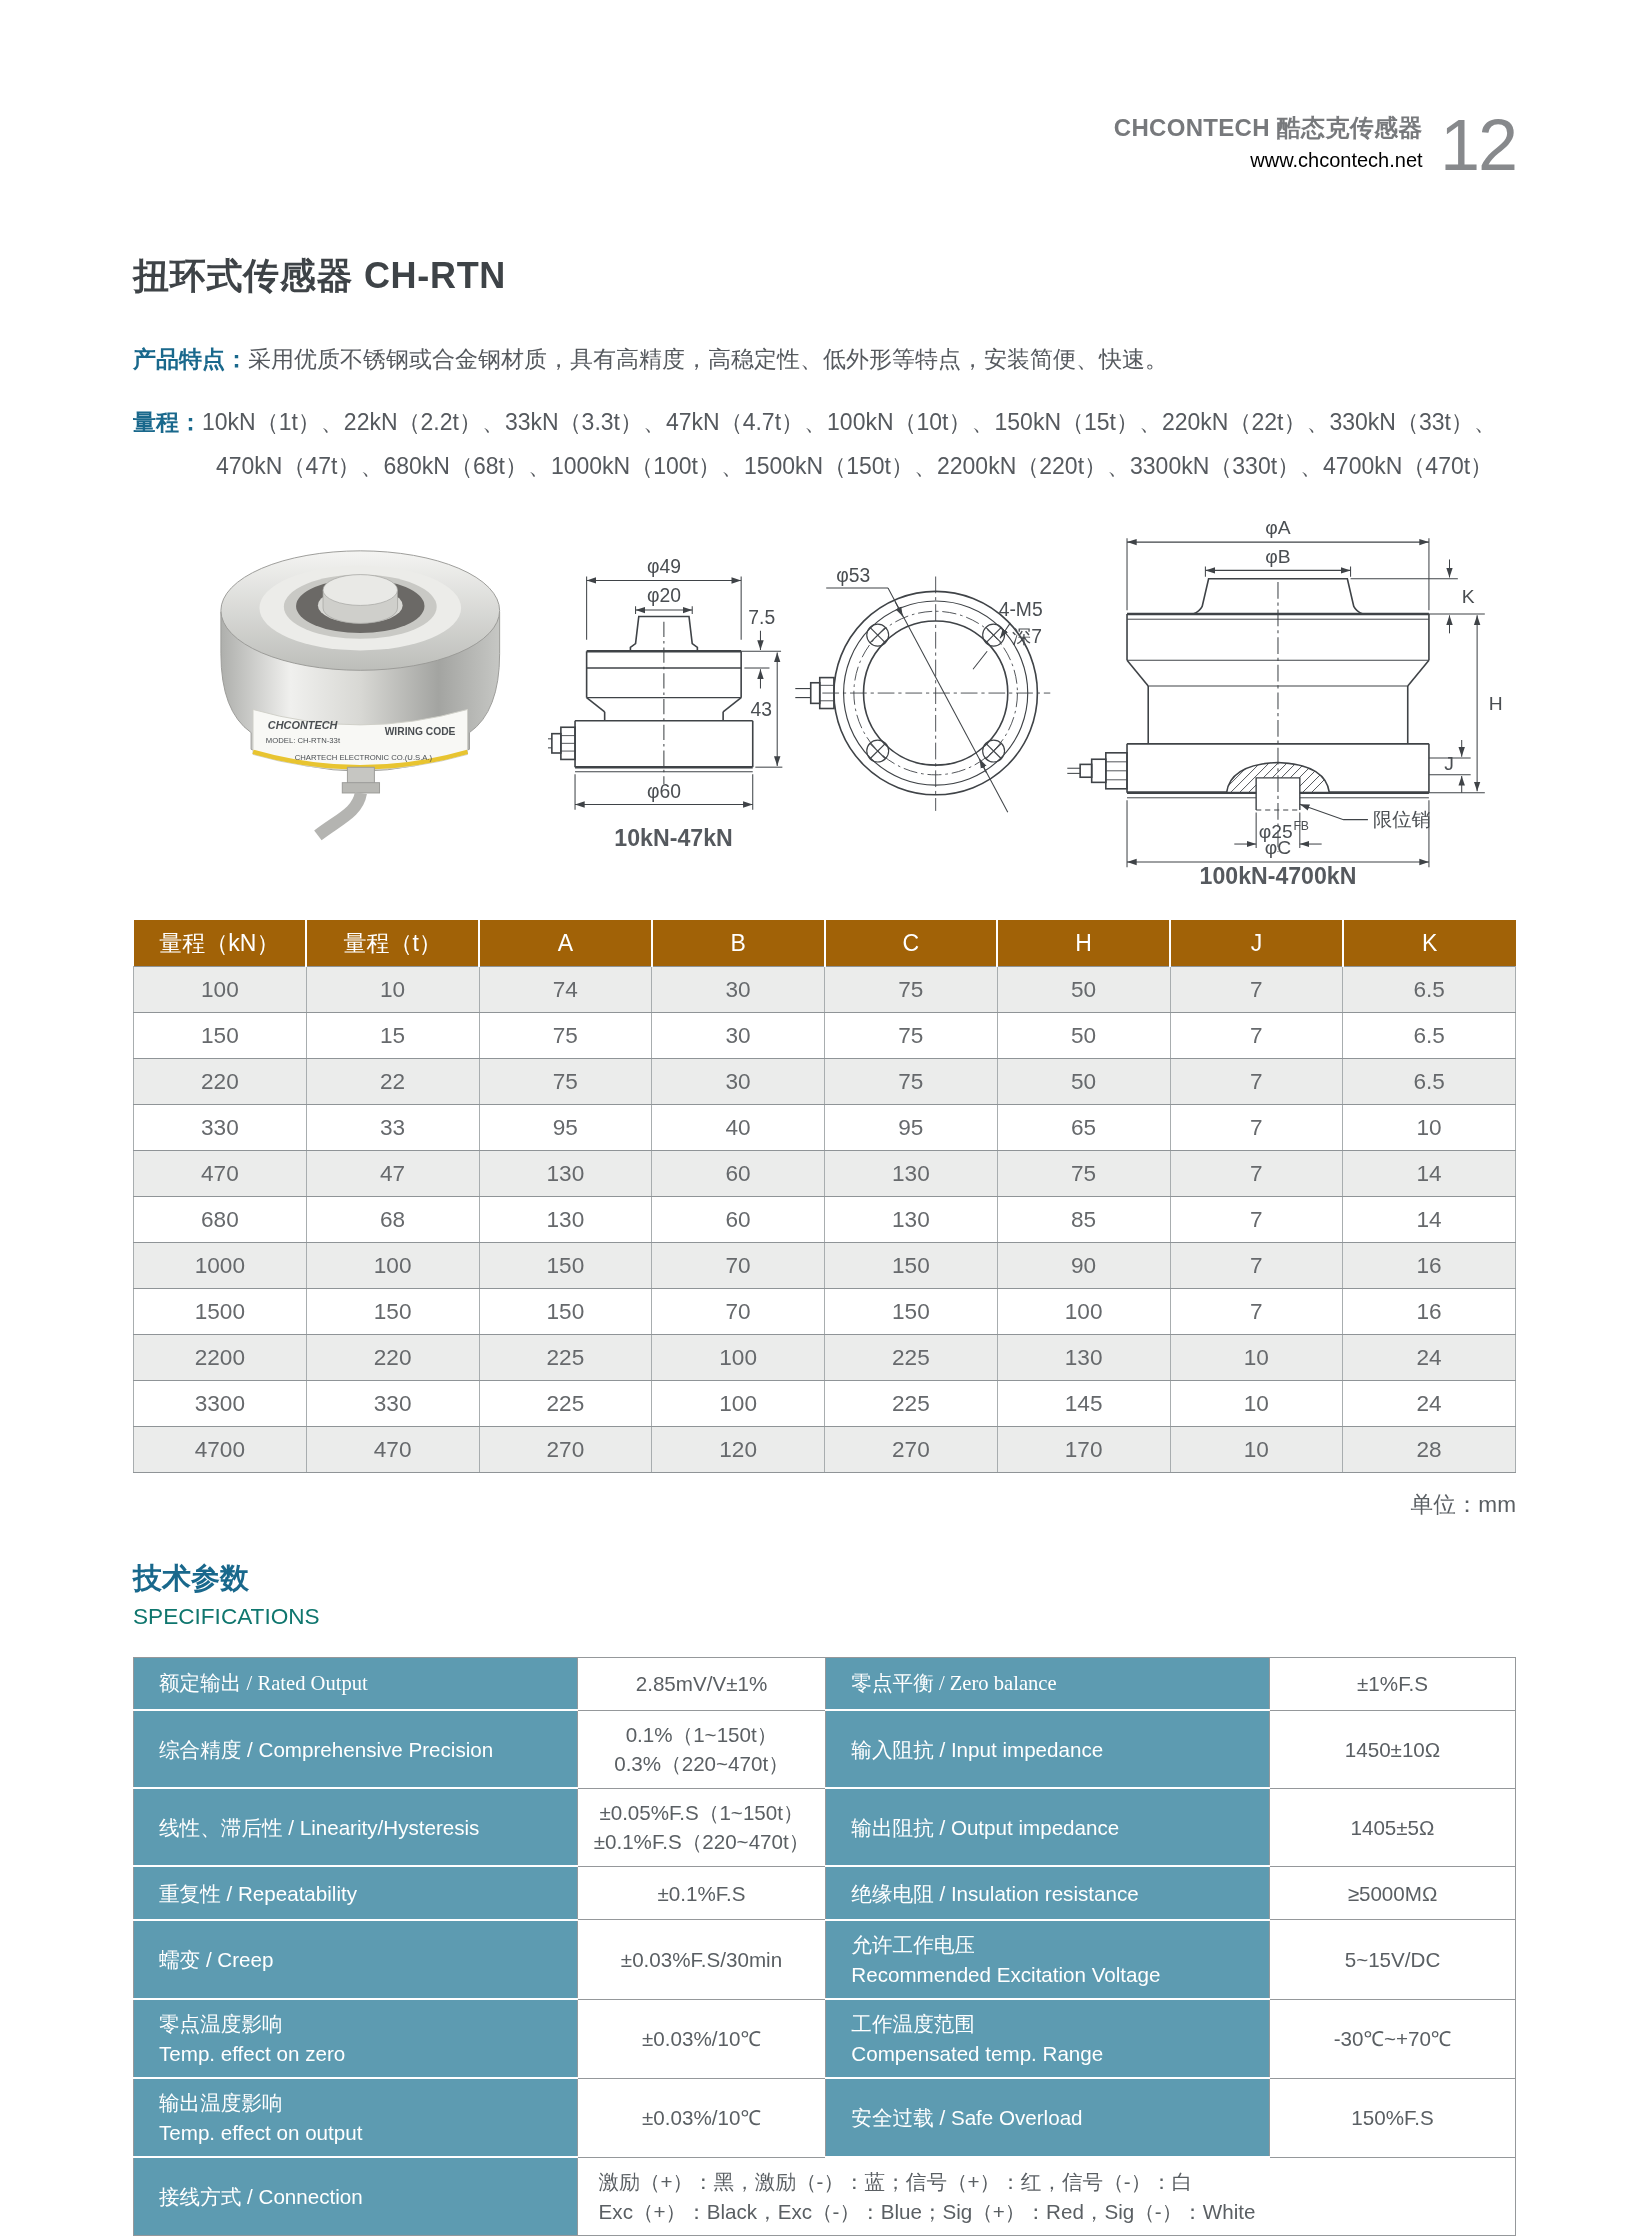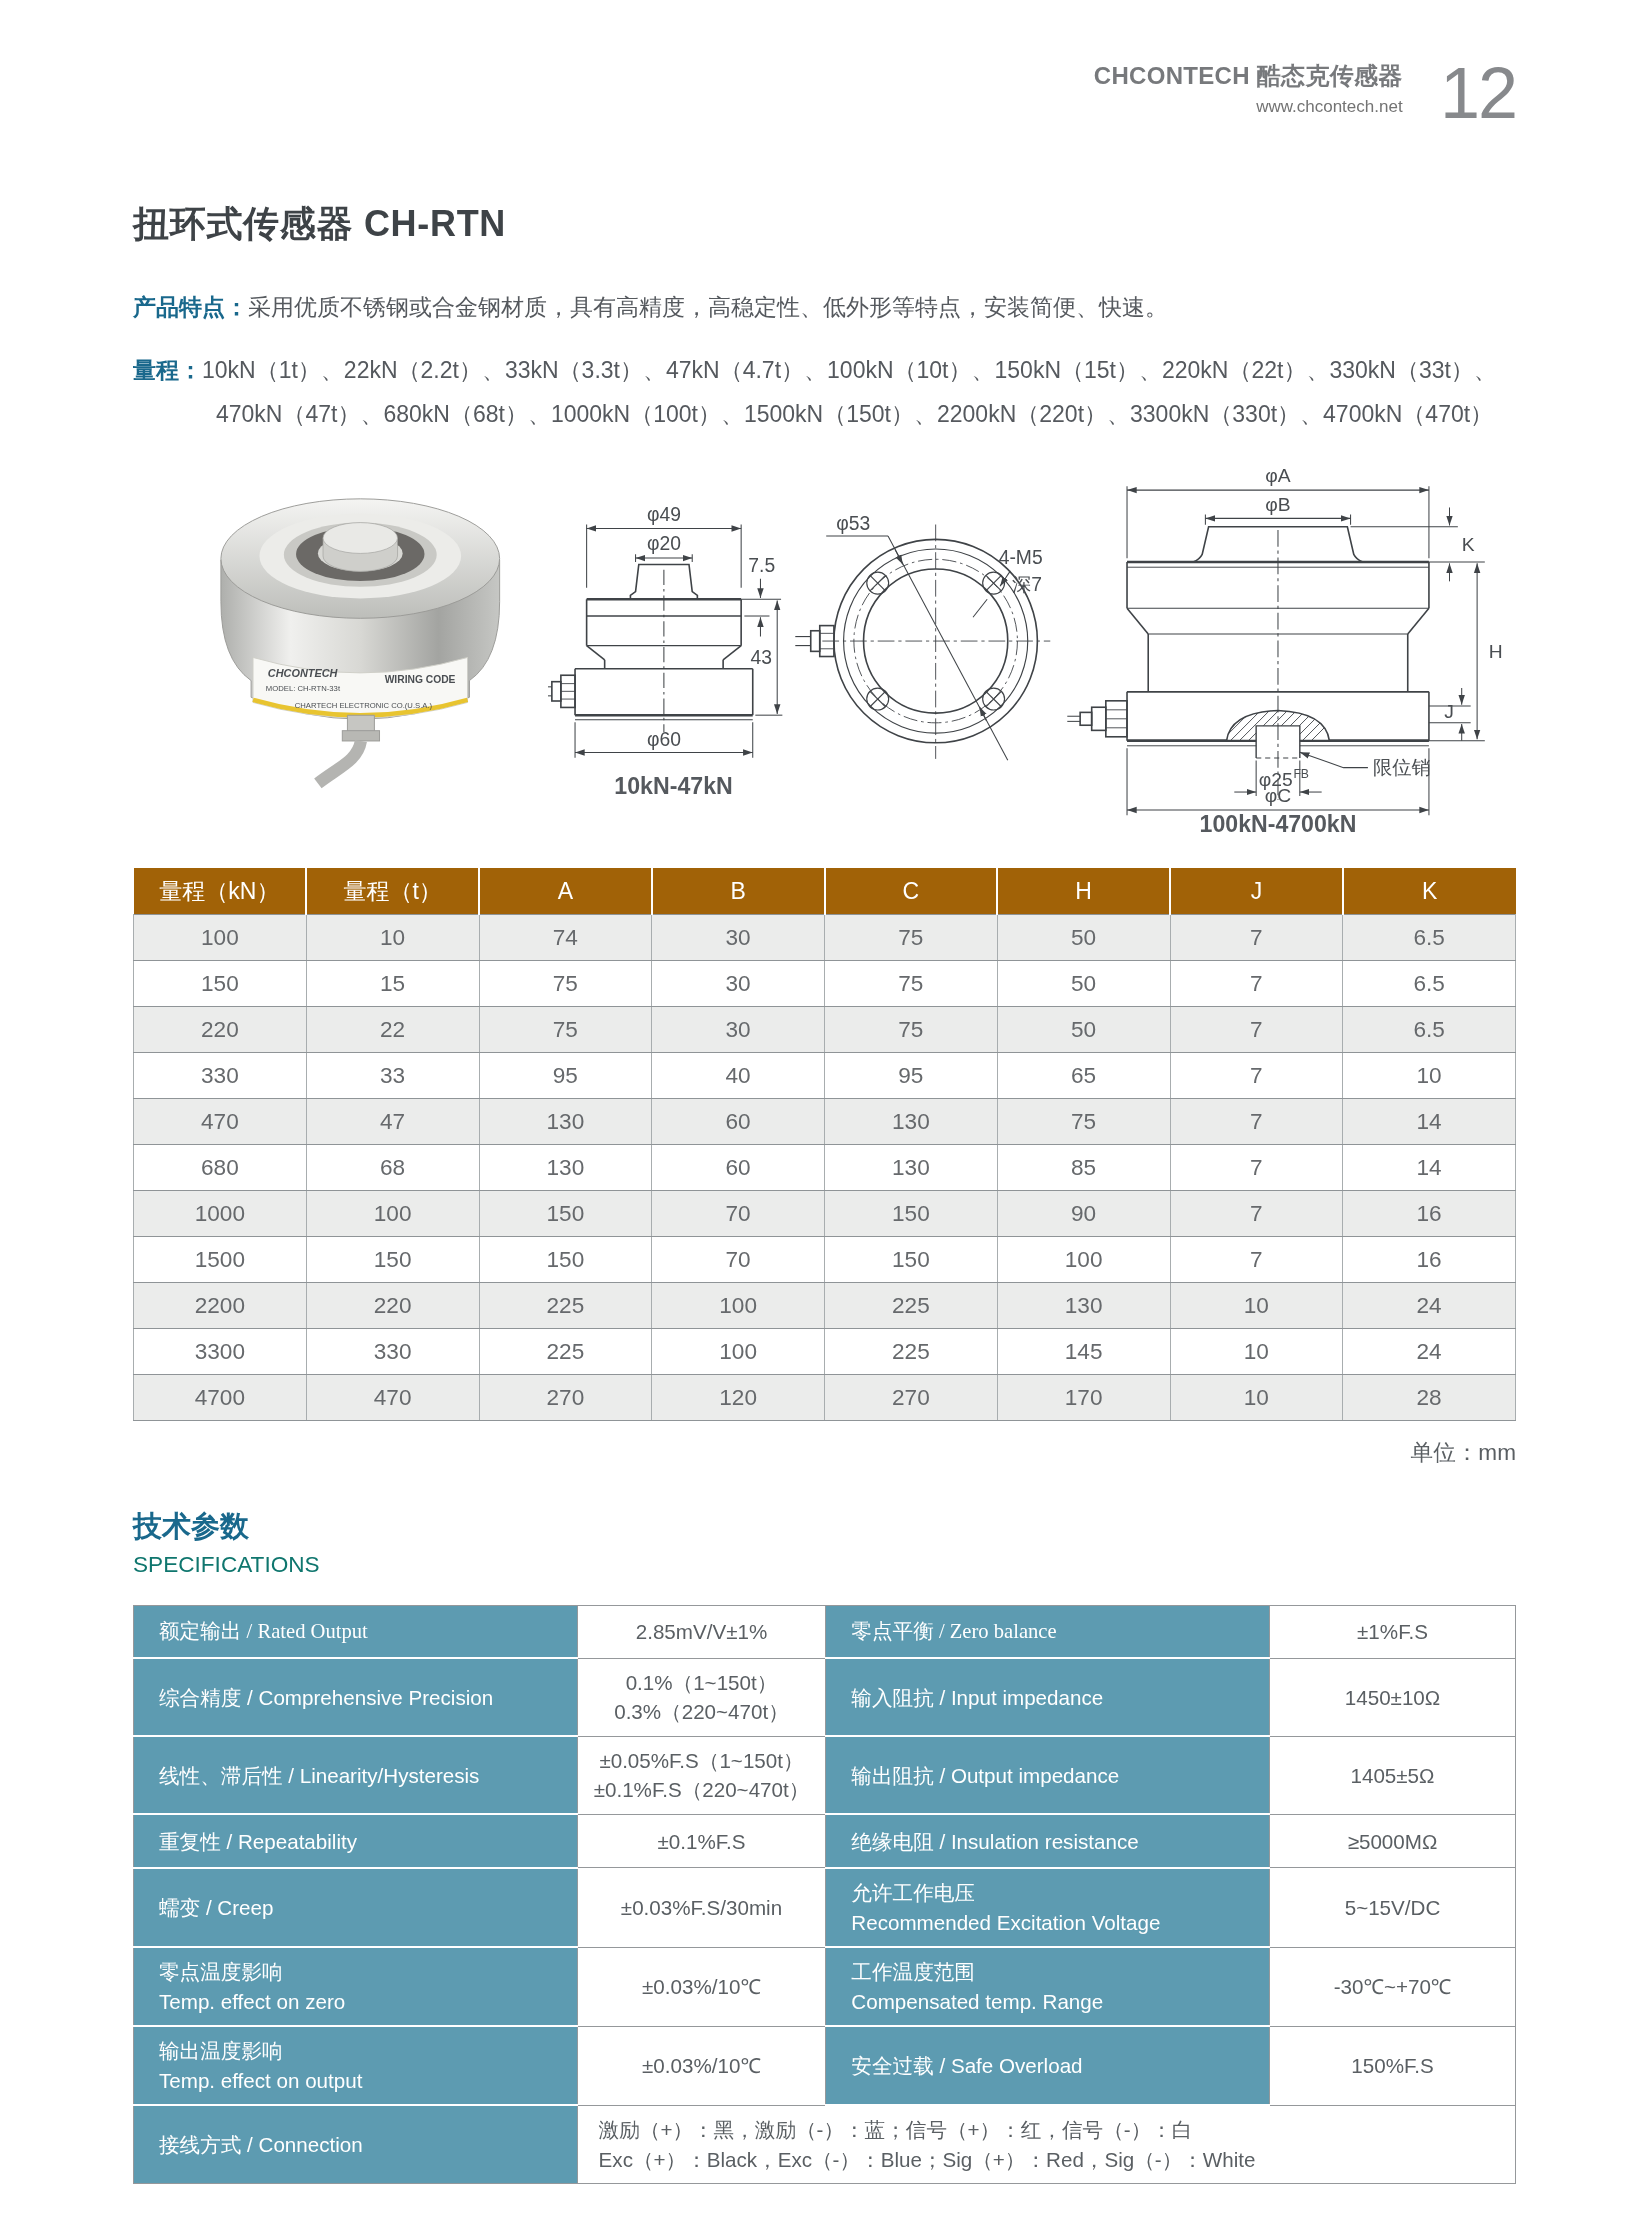--- a/index.html
+++ b/index.html
@@ -3,24 +3,24 @@
 <meta charset="utf-8">
 <style>
   html,body { margin:0; padding:0; background:#ffffff; }
   .page {
     position:relative; width:1650px; height:2239px; background:#ffffff;
     font-family:"Liberation Sans", sans-serif; color:#55595e; overflow:hidden;
   }
   .content { padding:0 134px 0 133px; }
 
   
-  .hdr { display:flex; justify-content:flex-end; align-items:flex-start; padding-top:60px;gap:20px; }
+  .hdr { display:flex; justify-content:flex-end; align-items:flex-start; padding-top:112px; }
   .hdr-text { text-align:right; margin-right:17.3px; }
   .brand { font-size:24px; font-weight:bold; color:#77797c; letter-spacing:0.3px; }
-  .site  { font-size:17px; color:#737373; margin-top:5.3px; }
+  .site  { font-size:20px; color:#000000; margin-top:5.3px; }
   .pagenum { font-size:72px; font-weight:normal; color:#87898c; line-height:.92; letter-spacing:-2px; }
 
   
   .title { margin:74px 0 0 0; font-size:36px; font-weight:bold; color:#3e4347; letter-spacing:0.7px; }
   .feat { margin-top:41px; font-size:23px; line-height:1.5; color:#55595e; }
   .teal-lbl { color:#19688c; font-weight:bold; }
   .range { margin-top:16px; font-size:23px; line-height:1.93; color:#55595e;
            padding-left:83px; text-indent:-83px; }
 
   

